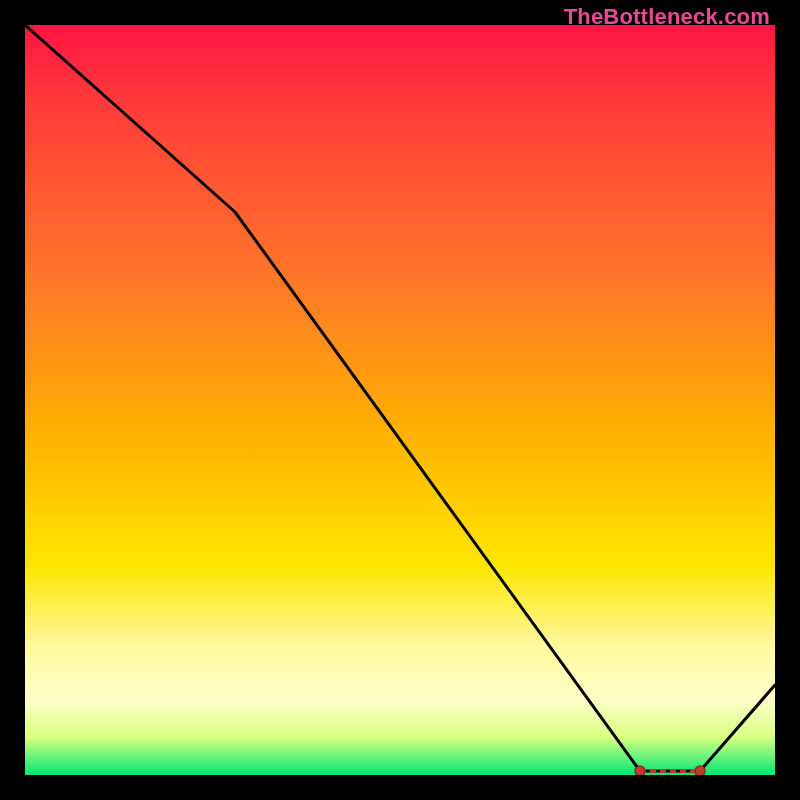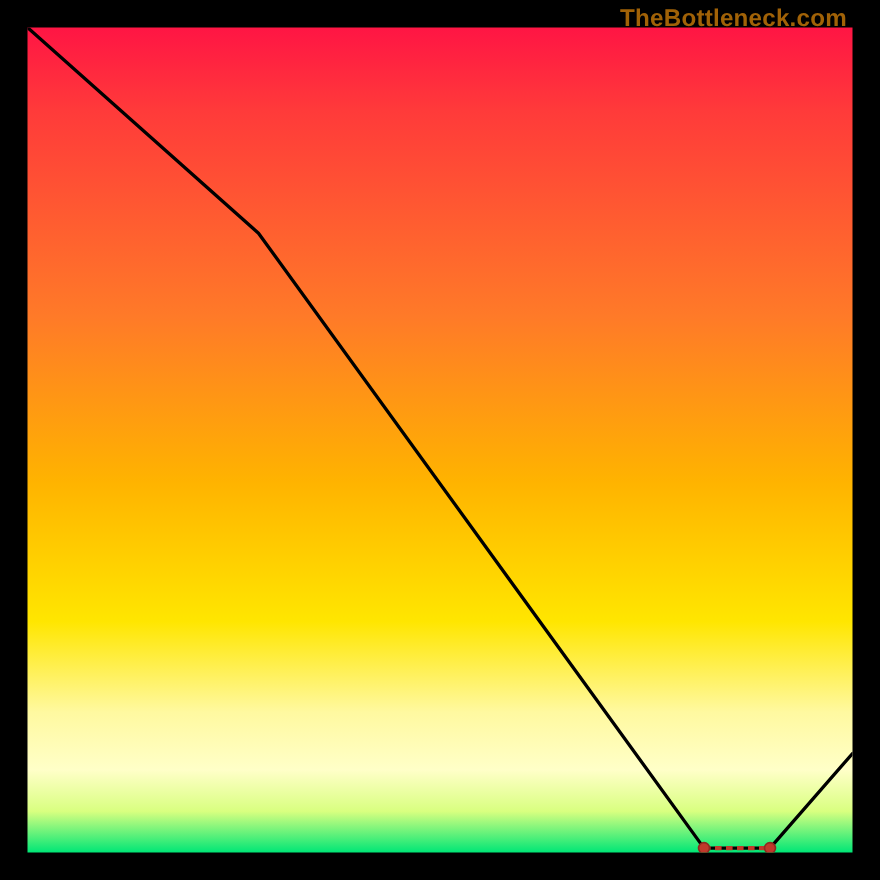--- a/index.html
+++ b/index.html
@@ -45,21 +45,21 @@
     top: 0;
     width: 750px;
     height: 750px;
   }
   .watermark {
     position: absolute;
     top: 4px;
     right: 30px;
     font-size: 22px;
     font-weight: 600;
-    color: #a16207;
+    color: #ec4899;
     letter-spacing: 0.2px;
     z-index: 10;
   }
 </style>
 </head>
 <body>
 
 <div class="watermark">TheBottleneck.com</div>
 
 <div class="frame">

